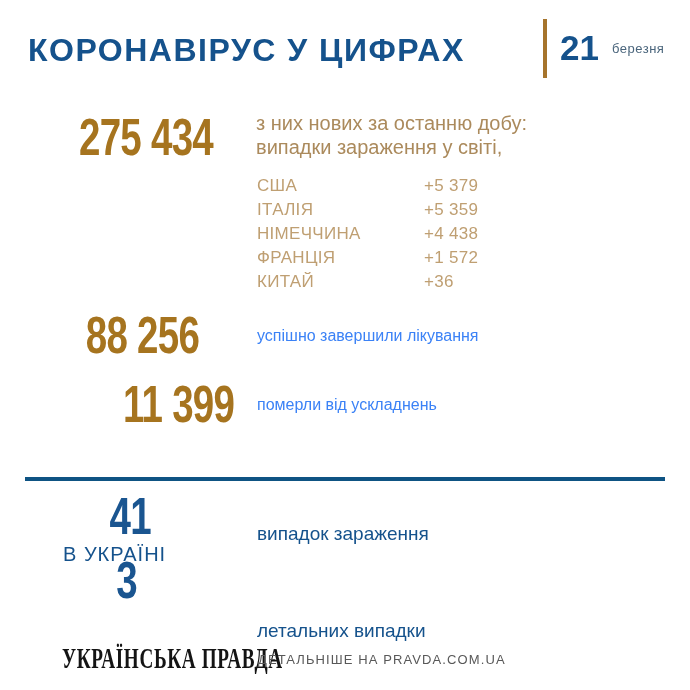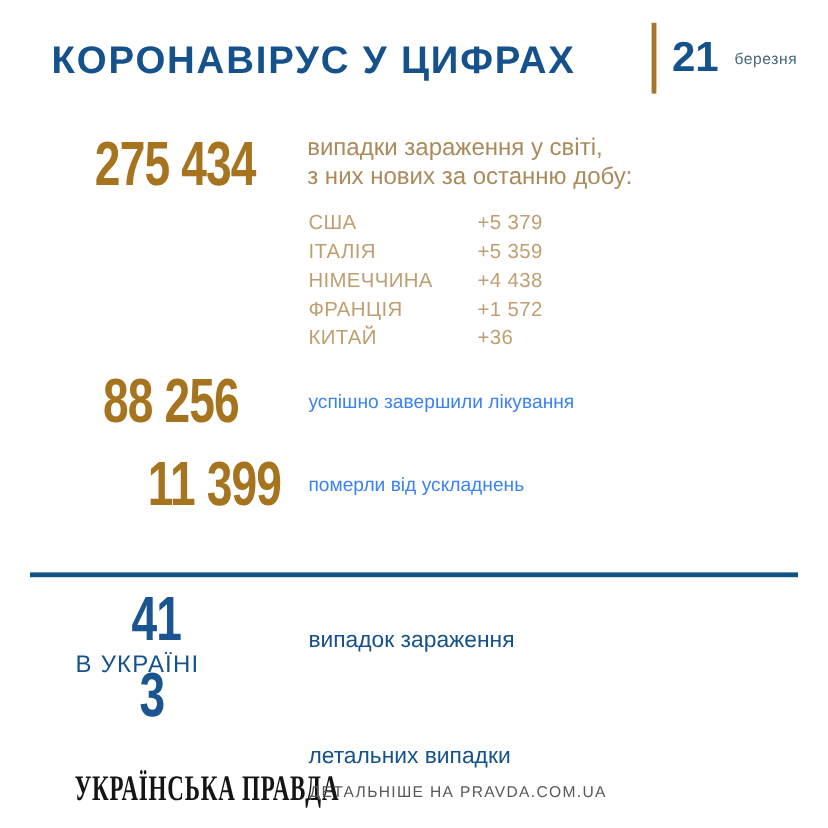--- a/index.html
+++ b/index.html
@@ -4,21 +4,21 @@
 <style>
   html,body { margin:0; padding:0; background:#e8e8e8; }
   .canvas {
     position:relative; width:690px; height:690px; margin:0 auto;
     background:#ffffff; overflow:hidden;
     font-family:"Liberation Sans", sans-serif;
     -webkit-font-smoothing:antialiased;
   }
   
   .title {
-    position:absolute; left:43px; top:32px;
+    position:absolute; left:28px; top:32px;
     font-size:32px; font-weight:bold; letter-spacing:1.5px;
     color:#15528c; white-space:nowrap; margin:0;
   }
   .gold-bar {
     position:absolute; left:543px; top:19px;
     width:4px; height:59px; background:#a6742c;
   }
   .date-day {
     position:absolute; left:560px; top:30px;
     font-size:35px; font-weight:bold; color:#15528c; line-height:1;
@@ -52,21 +52,21 @@
     position:absolute; left:257px;
     font-size:16px; color:#3b82f6; white-space:nowrap;
   }
   #label-recovered { top:327px; }
   #label-deaths    { top:396px; }
   
   .countries {
     position:absolute; left:257px; top:174px;
     font-size:17px; line-height:24px; color:#bf9f72; letter-spacing:0.3px;
   }
-  .country-row { display:flex; width:250px; }
+  .country-row { display:flex; width:250px;gap:26px; }
   .c-name { display:inline-block; width:141px; }
   .c-val  { display:inline-block;text-align:center; }
   
   .blue-divider {
     position:absolute; left:25px; top:477px;
     width:640px; height:4px; background:#0e5383;
   }
   
   .ua-label {
     position:absolute; left:63px; top:543px;
@@ -100,22 +100,22 @@
 
   <h1 class="title">КОРОНАВІРУС У ЦИФРАХ</h1>
   <div class="gold-bar"></div>
   <div class="date-day">21</div>
   <div class="date-month">березня</div>
 
   <div class="num num-gold" id="num-world">
     <span>275 434</span>
   </div>
   <div class="world-label">
+    <div>з них нових за останню добу:</div>
     <div>випадки зараження у світі,</div>
-    <div>з них нових за останню добу:</div>
   </div>
 
   <div class="countries">
     <div class="country-row">
       <span class="c-name">США</span>
       <span class="c-val">+5 379</span>
     </div>
     <div class="country-row">
       <span class="c-name">ІТАЛІЯ</span>
       <span class="c-val">+5 359</span>

